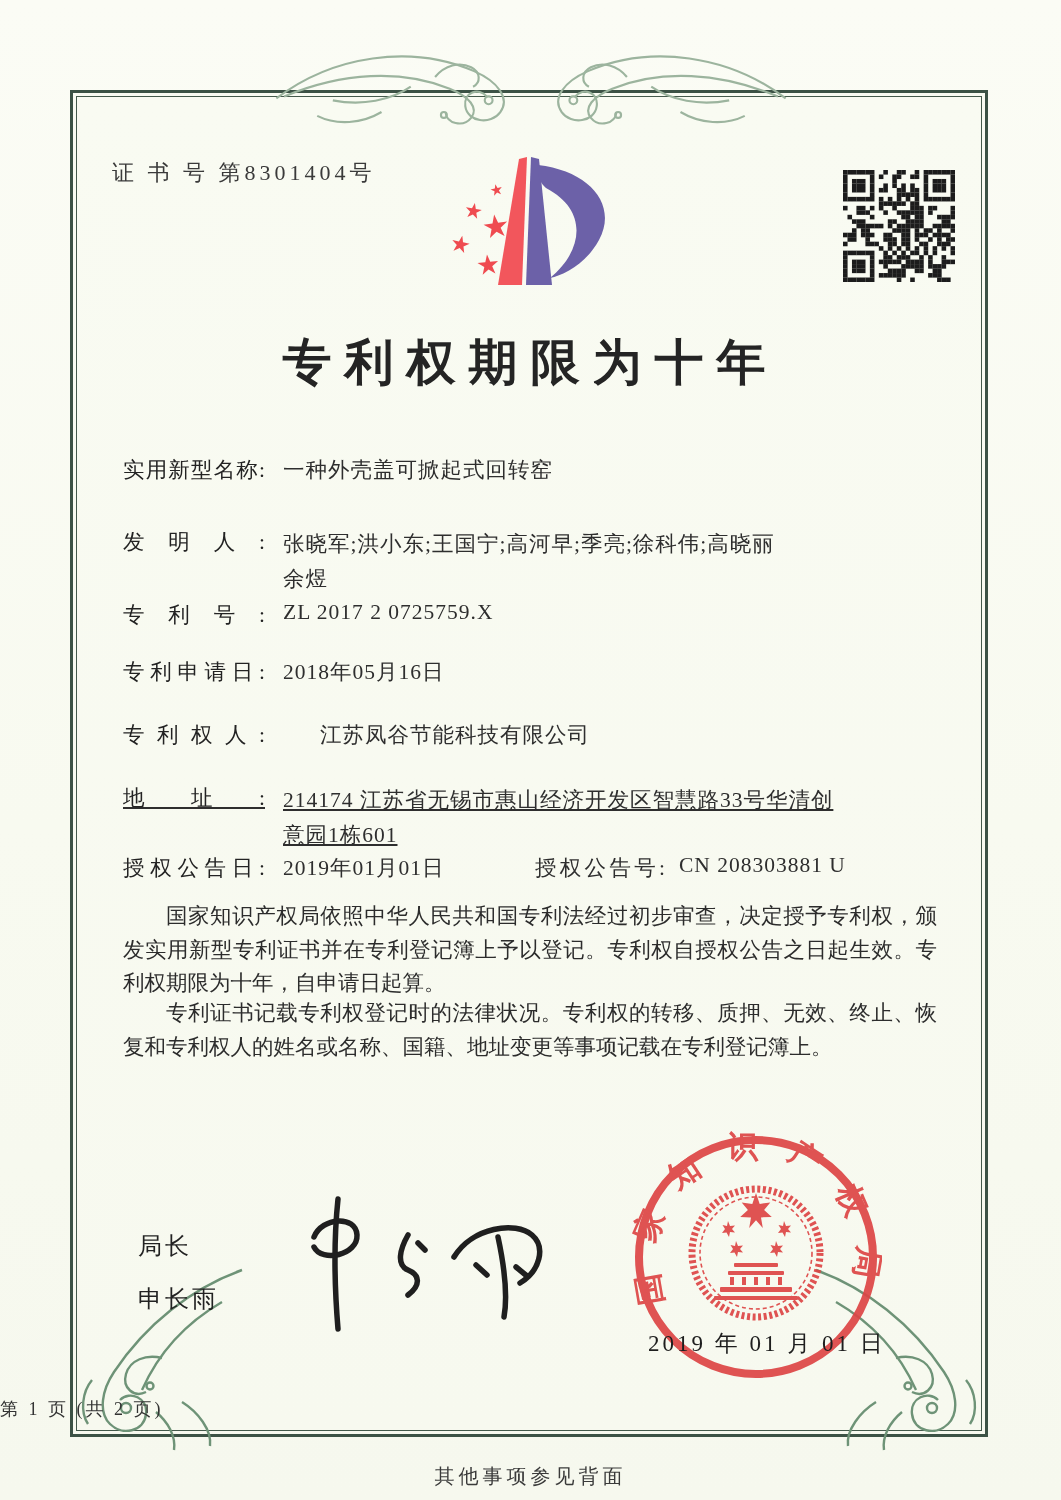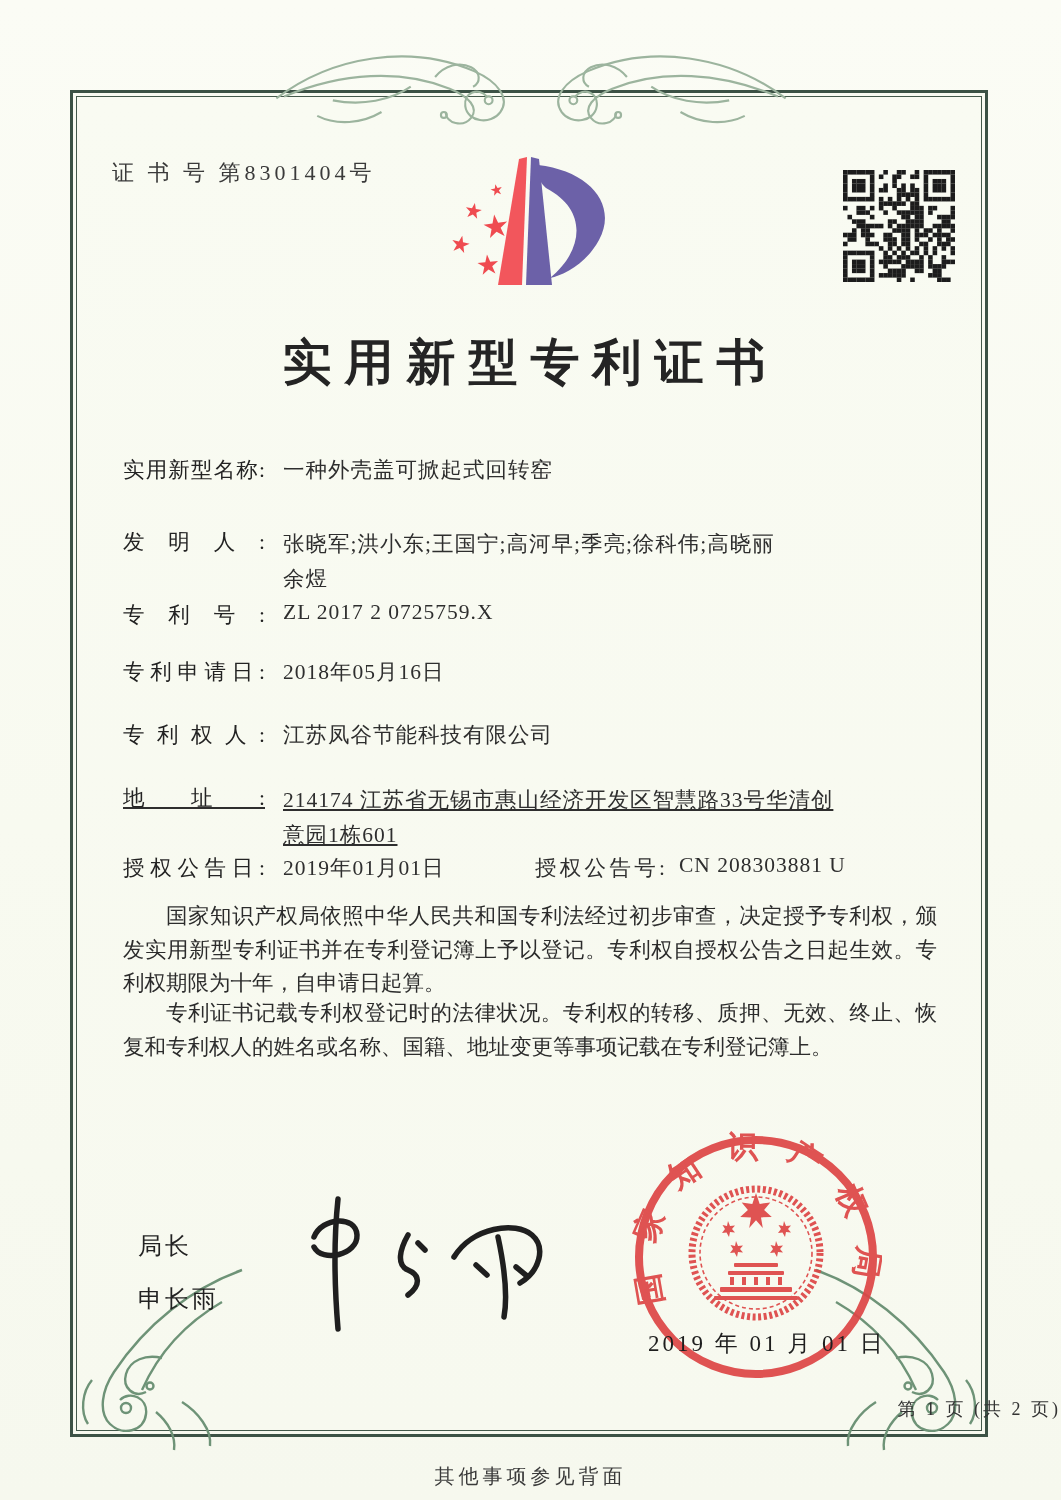--- a/index.html
+++ b/index.html
@@ -44,21 +44,21 @@
   
   .row{position:absolute;left:123px;display:flex;align-items:flex-start;
        font-size:21.5px;color:#2e2e2e;justify-content:flex-end;}
   .row .lab{width:142px;flex:none;text-align:justify;text-align-last:justify;color:#232323;}
   .row .val{margin-left:18px;letter-spacing:1px;white-space:nowrap;}
   .row .val-multi{margin-left:18px;letter-spacing:1px;line-height:35px;}
   .row-name{top:455px;}
   .row-inventors{top:527px;}
   .row-patentno{top:600px;}
   .row-filing{top:657px;}
-  .row-patentee{top:720px;}
+  .row-patentee{top:720px;gap:37px;}
   .row-address{top:783px;text-decoration:underline;}
   .row-grant{top:853px;}
   .grant-no-pair{position:absolute;left:535px;top:853px;display:flex;font-size:21.5px;color:#2e2e2e;}
   .grant-no-pair .lab{width:130px;flex:none;text-align:justify;text-align-last:justify;}
   .grant-no-pair .val{margin-left:14px;letter-spacing:1px;}
   
   .para{
     position:absolute;left:123px;width:814px;
     font-size:21.5px;line-height:33.5px;color:#2c2c2c;
     text-indent:2em;text-align:justify;
@@ -69,22 +69,22 @@
   .commissioner-title{position:absolute;left:138px;top:1230px;font-size:24px;letter-spacing:3px;color:#222;}
   .commissioner-name{position:absolute;left:138px;top:1283px;font-size:24px;letter-spacing:3px;color:#222;}
   .signature{position:absolute;left:258px;top:1180px;width:300px;height:160px;}
   
   .seal{position:absolute;left:630px;top:1131px;width:252px;height:252px;opacity:.92;}
   .seal-date{
     position:absolute;left:648px;top:1328px;font-size:23px;letter-spacing:3px;
     color:#1e1e1e;z-index:5;
   }
   
-  .page-indicator{position:absolute;left:0;right:0;top:1397px;text-align:right;
-    font-size:18px;letter-spacing:3px;color:#333;margin-left:28px;}
+  .page-indicator{position:absolute;left:0;right:0;top:1397px;text-align:left;
+    font-size:18px;letter-spacing:3px;color:#333;}
   .back-note{position:absolute;left:0;right:0;top:1463px;text-align:center;
     font-size:20px;letter-spacing:4px;color:#3a3a3a;}
 </style>
 </head>
 <body>
 
 <div class="page">
 
   <div class="frame"></div>
 
@@ -472,21 +472,21 @@
         <rect x="17.92" y="107.52" width="4.58" height="4.58" fill="#1c1c1c"></rect>
         <rect x="22.40" y="107.52" width="4.58" height="4.58" fill="#1c1c1c"></rect>
         <rect x="26.88" y="107.52" width="4.58" height="4.58" fill="#1c1c1c"></rect>
         <rect x="53.76" y="107.52" width="4.58" height="4.58" fill="#1c1c1c"></rect>
         <rect x="67.20" y="107.52" width="4.58" height="4.58" fill="#1c1c1c"></rect>
         <rect x="94.08" y="107.52" width="4.58" height="4.58" fill="#1c1c1c"></rect>
         <rect x="98.56" y="107.52" width="4.58" height="4.58" fill="#1c1c1c"></rect>
         <rect x="103.04" y="107.52" width="4.58" height="4.58" fill="#1c1c1c"></rect>
       </svg></div>
 
-  <div class="title">实用新型专利证书</div>
+  <div class="title">专利权期限为十年</div>
 
   <div class="row row-name">
     <span class="lab">实用新型名称:</span>
     <span class="val">一种外壳盖可掀起式回转窑</span>
   </div>
 
   <div class="row row-inventors">
     <span class="lab">发明人:</span>
     <span class="val-multi">
       <span>张晓军;洪小东;王国宁;高河早;季亮;徐科伟;高晓丽</span><br>

